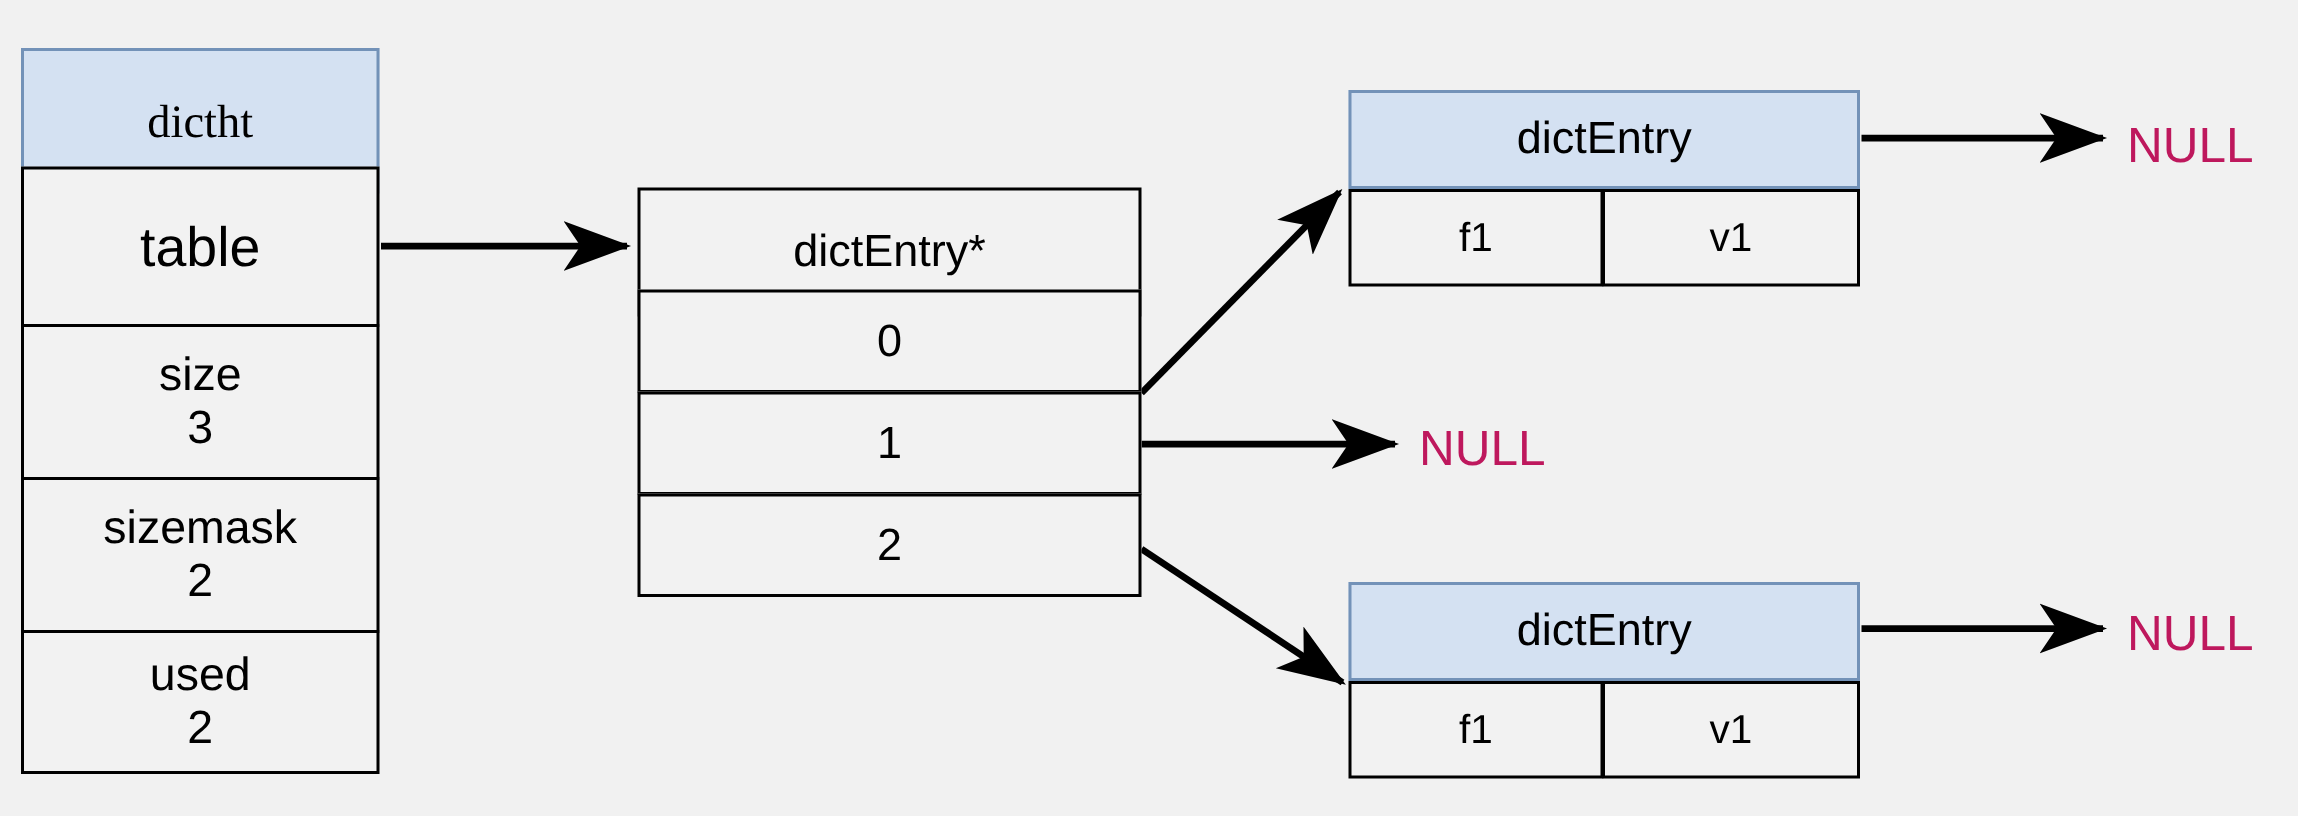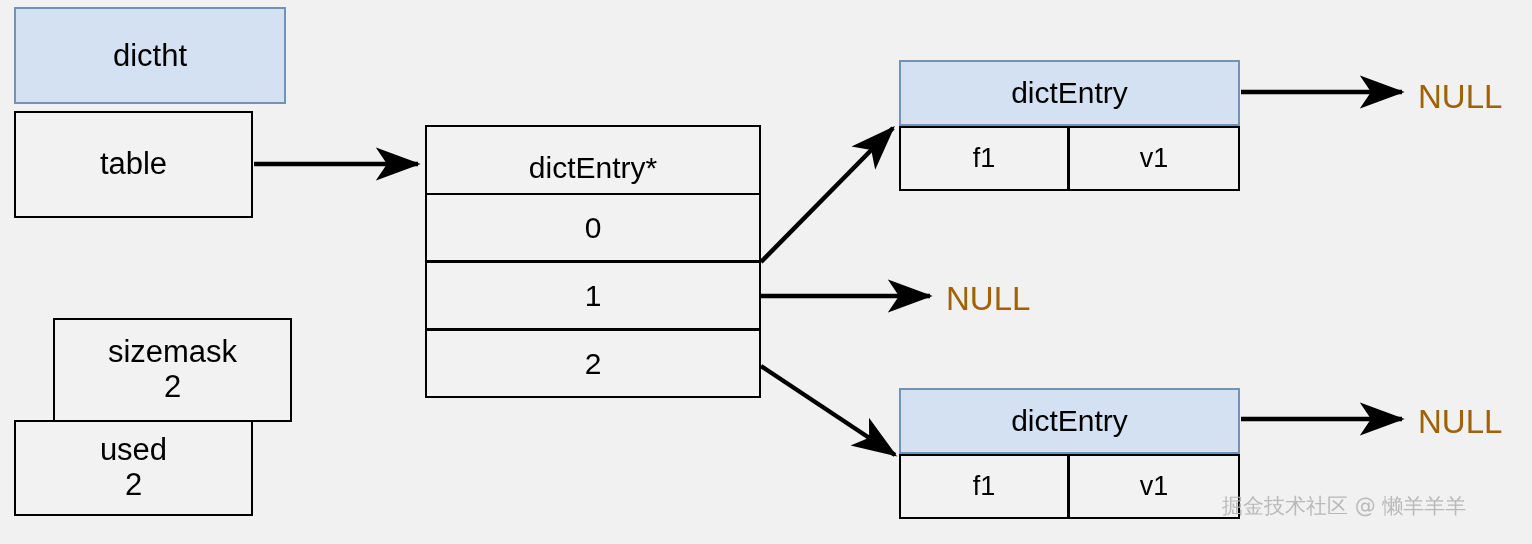--- a/index.html
+++ b/index.html
@@ -41,26 +41,27 @@
     align-items: center;
     justify-content: center;
     color: #000;
     line-height: 1.12;
   }
   .cell .sub {
     display: block;
   }
   
   #dictht-header {
-    left: 14px;  top: 7px;  width: 272px; height: 97px;
+    left: 14px;  top: 32px;  width: 239px; height: 97px;
     font-size: 31px;
+    font-family: Liberation Serif, serif;
   }
-  #dictht-table   { left: 14px; top: 111px; width: 239px; height: 107px; font-size: 31px; }
+  #dictht-table   { left: 14px; top: 111px; width: 239px; height: 107px; font-size: 37px; }
   #dictht-size    { left: 14px; top: 216px; width: 239px; height: 104px; font-size: 31px; }
-  #dictht-sizemask{ left: 14px; top: 318px; width: 239px; height: 104px; font-size: 31px; margin-left: 39px; }
+  #dictht-sizemask{ left: 14px; top: 318px; width: 239px; height: 104px; font-size: 31px; }
   #dictht-used    { left: 14px; top: 420px; width: 239px; height: 96px; font-size: 31px; }
 
   
   #arr-header { left: 425px; top: 125px;  width: 336px; height: 86px; font-size: 30px;
                 background:#f2f2f2; border:2.5px solid #000; display:flex;
                 align-items:center; justify-content:center; box-sizing:border-box;
                 position:absolute; color:#000;}
   #arr-0 { left: 425px; top: 193px; width: 336px; height: 69px; font-size: 30px; }
   #arr-1 { left: 425px; top: 261px; width: 336px; height: 69px; font-size: 30px; }
   #arr-2 { left: 425px; top: 329px; width: 336px; height: 69px; font-size: 30px; }
@@ -72,21 +73,21 @@
 
   
   #e2-header { left: 899px; top: 388px; width: 341px; height: 66px; font-size: 30px; }
   #e2-f      { left: 899px; top: 454px; width: 170px; height: 65px; font-size: 27px; }
   #e2-v      { left: 1068px; top: 454px; width: 172px; height: 65px; font-size: 27px; }
 
   
   .null-label {
     position: absolute;
     font-size: 33px;
-    color: #a16207;
+    color: #be185d;
     white-space: nowrap;
   }
   #null-1 { left: 1418px; top: 78px; }
   #null-2 { left: 946px;  top: 280px; }
   #null-3 { left: 1418px; top: 403px; }
 
   
   #watermark {
     position: absolute;
     left: 1222px;
@@ -127,20 +128,24 @@
 
     <line x1="1241" y1="419" x2="1402" y2="419" stroke="#000" stroke-width="4.5" marker-end="url(#ah)"></line>
   </svg>
 
   <div class="hdr" id="dictht-header">dictht</div>
 
   <div class="cell" id="dictht-table">
     <span>table</span>
   </div>
 
+  <div class="cell" id="dictht-size">
+    <span>size</span>
+    <span class="sub">3</span>
+  </div>
 
   <div class="cell" id="dictht-sizemask">
     <span>sizemask</span>
     <span class="sub">2</span>
   </div>
 
   <div class="cell" id="dictht-used">
     <span>used</span>
     <span class="sub">2</span>
   </div>
@@ -155,15 +160,14 @@
   <div class="cell" id="e1-v">v1</div>
 
   <div class="hdr" id="e2-header">dictEntry</div>
   <div class="cell" id="e2-f">f1</div>
   <div class="cell" id="e2-v">v1</div>
 
   <div class="null-label" id="null-1">NULL</div>
   <div class="null-label" id="null-2">NULL</div>
   <div class="null-label" id="null-3">NULL</div>
 
-  <div id="watermark">掘金技术社区 @ 懒羊羊羊</div>
 
 </div>
 
 </body></html>

